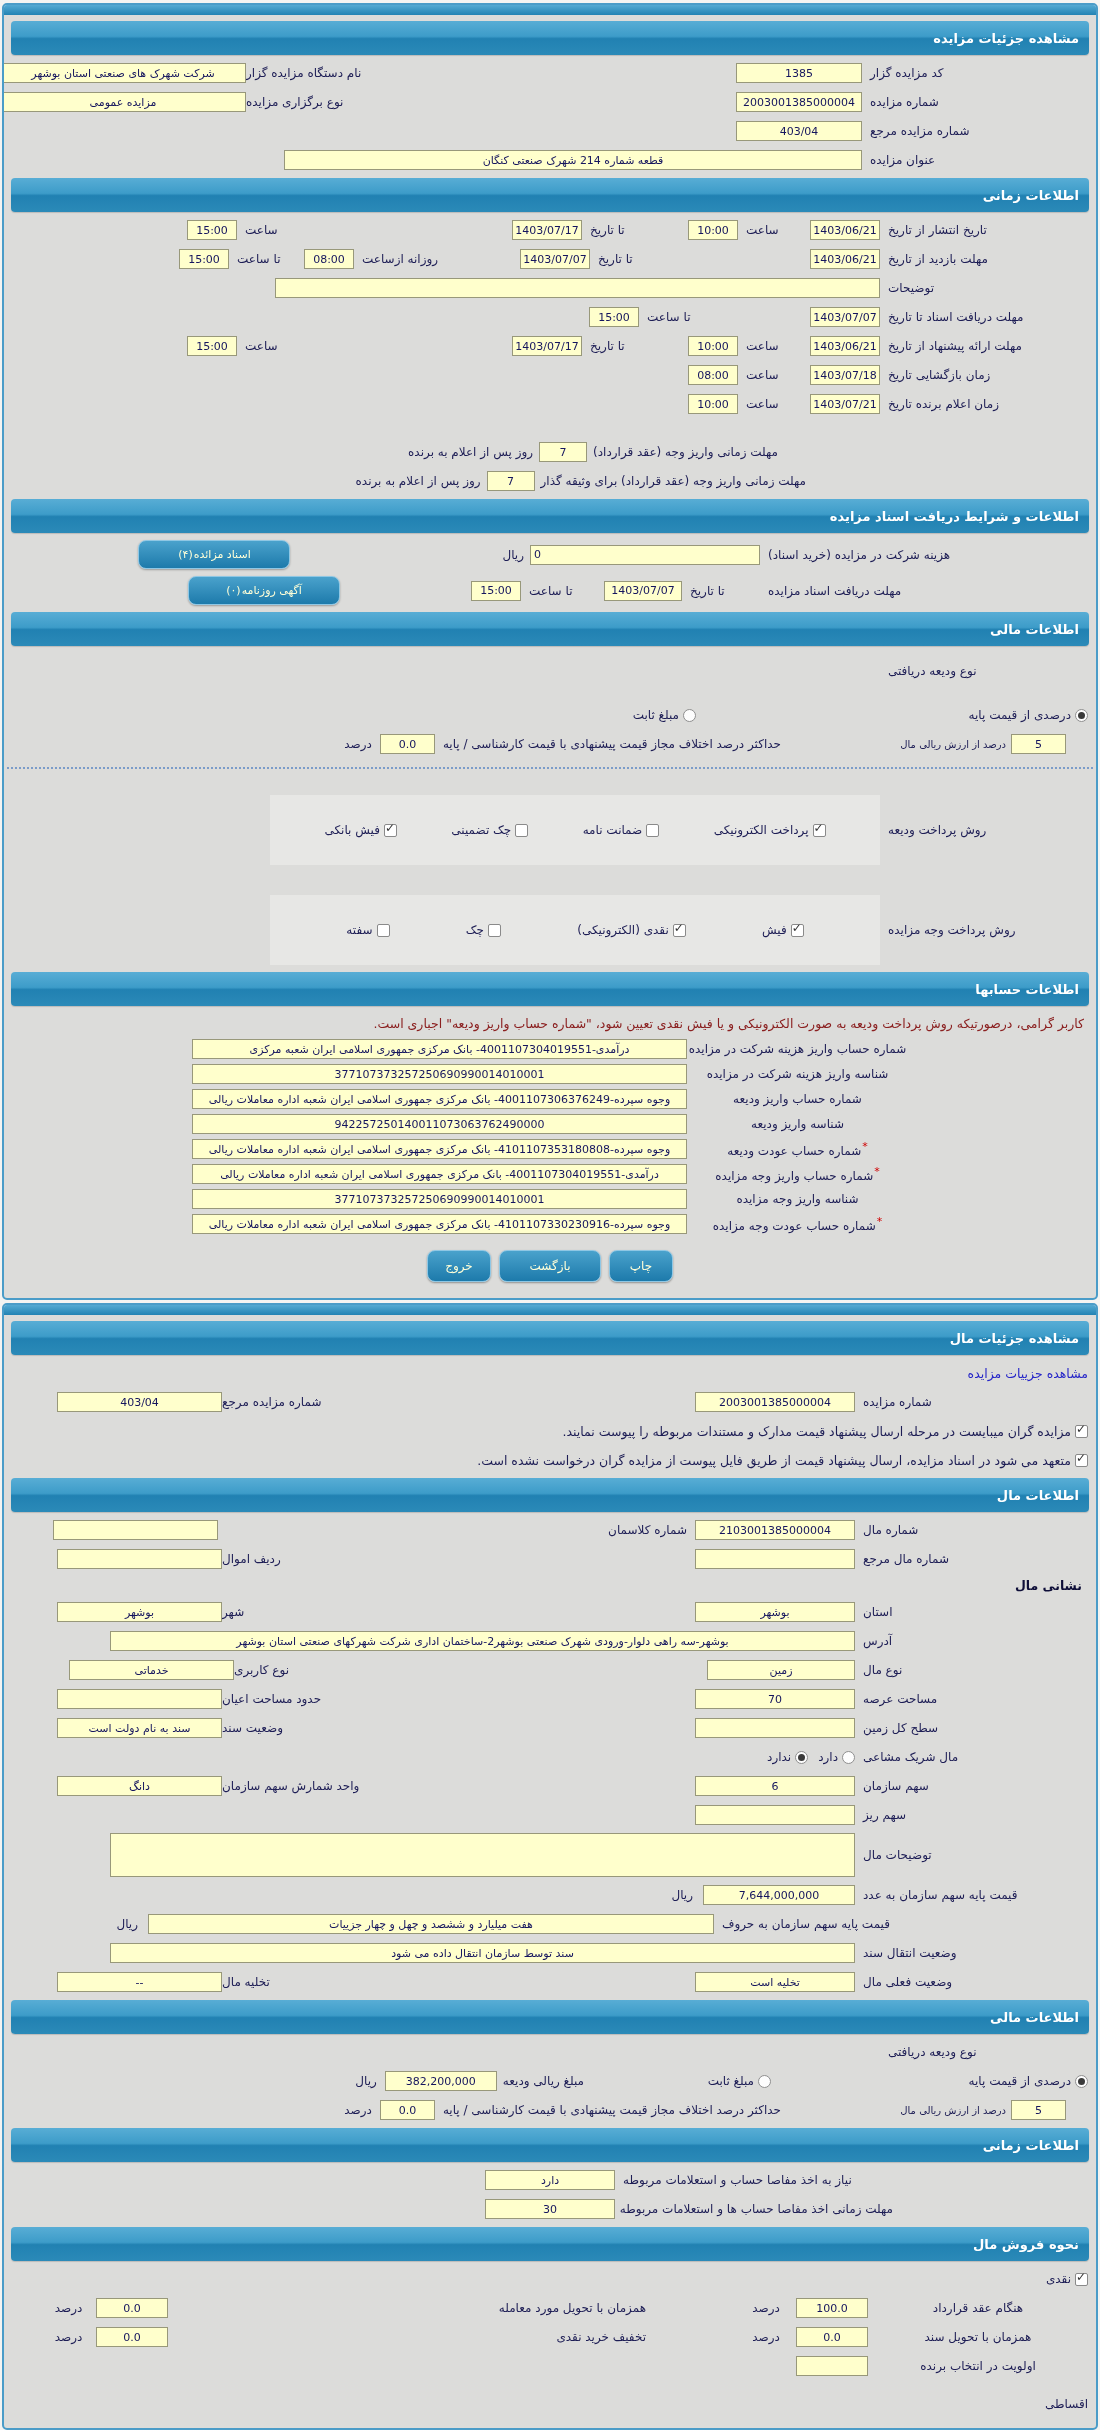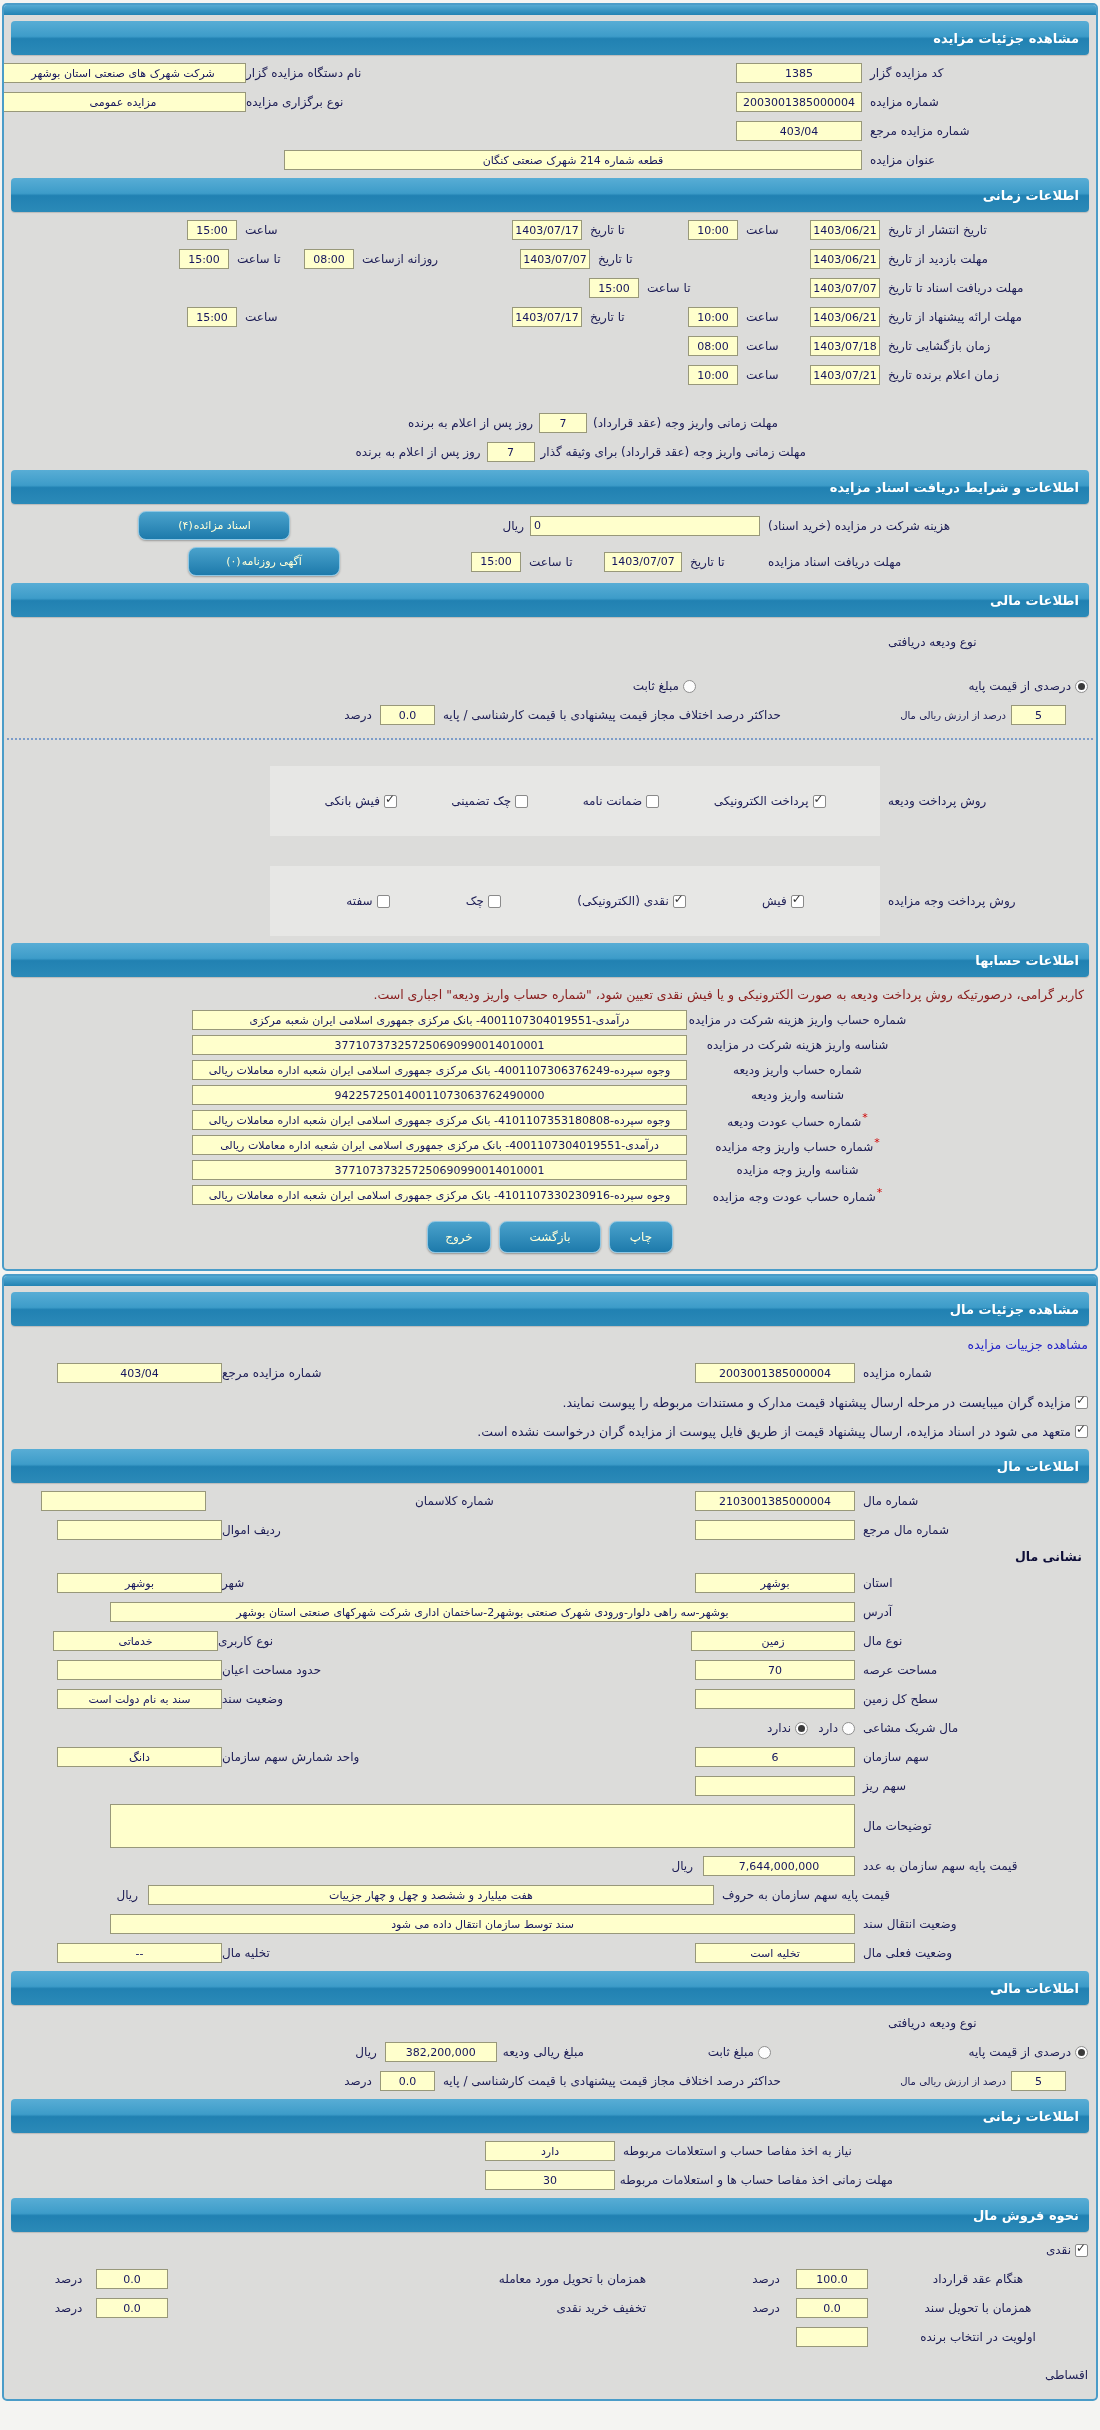--- a/index.html
+++ b/index.html
@@ -83,20 +83,24 @@
     <span class="lbl ll" style="width:200px">مهلت بازدید از تاریخ</span>
     <span class="fld" style="width:70px">1403/06/21</span>
     <span class="lbl ll" style="width:212px">تا تاریخ</span>
     <span class="fld" style="width:70px">1403/07/07</span>
     <span class="lbl ll" style="width:158px">روزانه ازساعت</span>
     <span class="fld" style="width:50px">08:00</span>
     <span class="lbl ll" style="width:67px">تا ساعت</span>
     <span class="fld" style="width:50px">15:00</span>
   </div>
 
+  <div class="frow">
+    <span class="lbl ll" style="width:200px">توضیحات</span>
+    <span class="fld" style="width:605px"></span>
+  </div>
 
   <div class="frow">
     <span class="lbl ll" style="width:200px">مهلت دریافت اسناد تا تاریخ</span>
     <span class="fld" style="width:70px">1403/07/07</span>
     <span class="lbl ll" style="width:163px">تا ساعت</span>
     <span class="fld" style="width:50px">15:00</span>
   </div>
 
   <div class="frow">
     <span class="lbl ll" style="width:200px">مهلت ارائه پیشنهاد از تاریخ</span>
@@ -302,21 +306,21 @@
     <span class="lbl" style="font-size:12.5px">متعهد می شود در اسناد مزایده، ارسال پیشنهاد قیمت از طریق فایل پیوست از مزایده گران درخواست نشده است.</span>
   </div>
 
   <div class="bar">
       <span>اطلاعات مال</span>
     </div>
 
   <div class="frow">
     <span class="lbl ll" style="width:225px">شماره مال</span>
     <span class="fld" style="width:160px">2103001385000004</span>
-    <span class="lbl ll" style="width:465px;padding-left:16px;padding-right:8px;text-align:center">شماره کلاسمان</span>
+    <span class="lbl ll" style="width:465px;padding-left:4px;padding-right:8px;text-align:right">شماره کلاسمان</span>
     <span class="fld" style="width:165px"></span>
   </div>
   <div class="frow">
     <span class="lbl ll" style="width:225px">شماره مال مرجع</span>
     <span class="fld" style="width:160px"></span>
     <span class="lbl ll" style="width:465px;padding-left:0;padding-right:8px;text-align:left">ردیف اموال</span>
     <span class="fld" style="width:165px"></span>
   </div>
 
   <div class="boldlbl">نشانی مال</div>
@@ -326,21 +330,21 @@
     <span class="fld" style="width:160px">بوشهر</span>
     <span class="lbl ll" style="width:465px;padding-left:0;padding-right:8px;text-align:left">شهر</span>
     <span class="fld" style="width:165px">بوشهر</span>
   </div>
   <div class="frow">
     <span class="lbl ll" style="width:225px">آدرس</span>
     <span class="fld" style="width:745px">بوشهر-سه راهی دلوار-ورودی شهرک صنعتی بوشهر2-ساختمان اداری شرکت شهرکهای صنعتی استان بوشهر</span>
   </div>
   <div class="frow">
     <span class="lbl ll" style="width:225px">نوع مال</span>
-    <span class="fld" style="width:164px">زمین</span>
+    <span class="fld" style="width:148px">زمین</span>
     <span class="lbl ll" style="width:465px;padding-left:0;padding-right:8px;text-align:left">نوع کاربری</span>
     <span class="fld" style="width:165px">خدماتی</span>
   </div>
   <div class="frow">
     <span class="lbl ll" style="width:225px">مساحت عرصه</span>
     <span class="fld" style="width:160px">70</span>
     <span class="lbl ll" style="width:465px;padding-left:0;padding-right:8px;text-align:left">حدود مساحت اعیان</span>
     <span class="fld" style="width:165px"></span>
   </div>
   <div class="frow">

